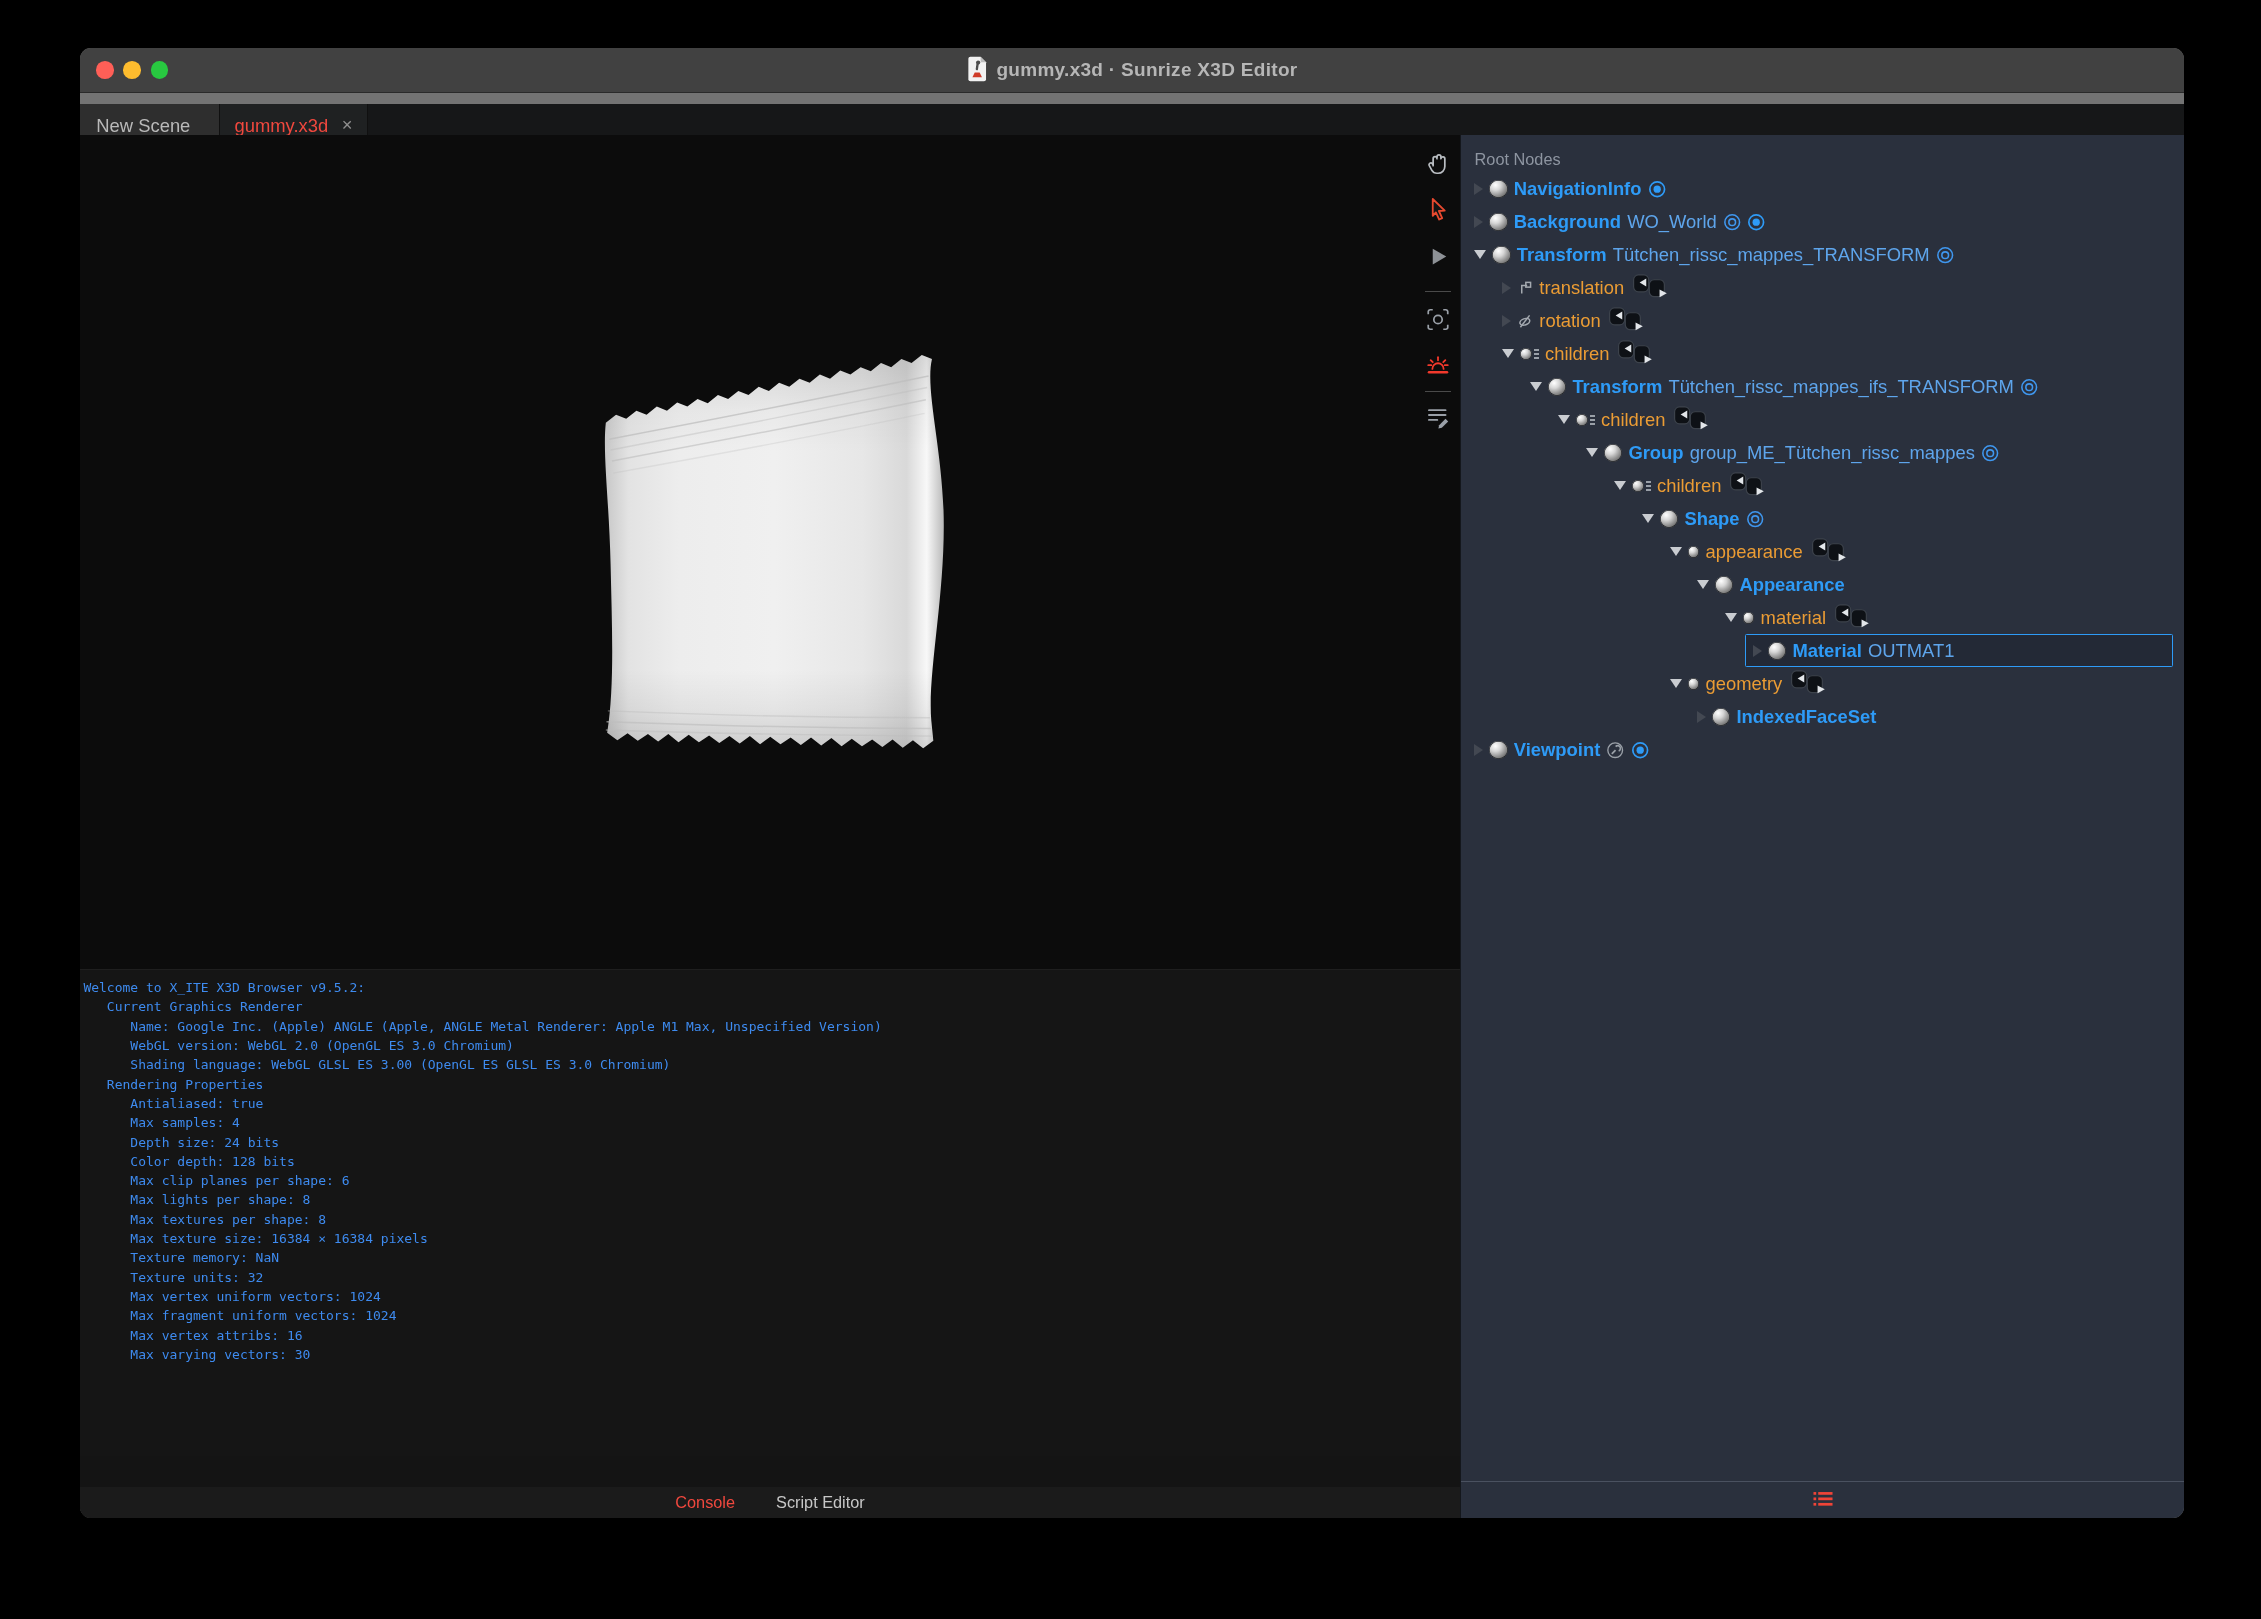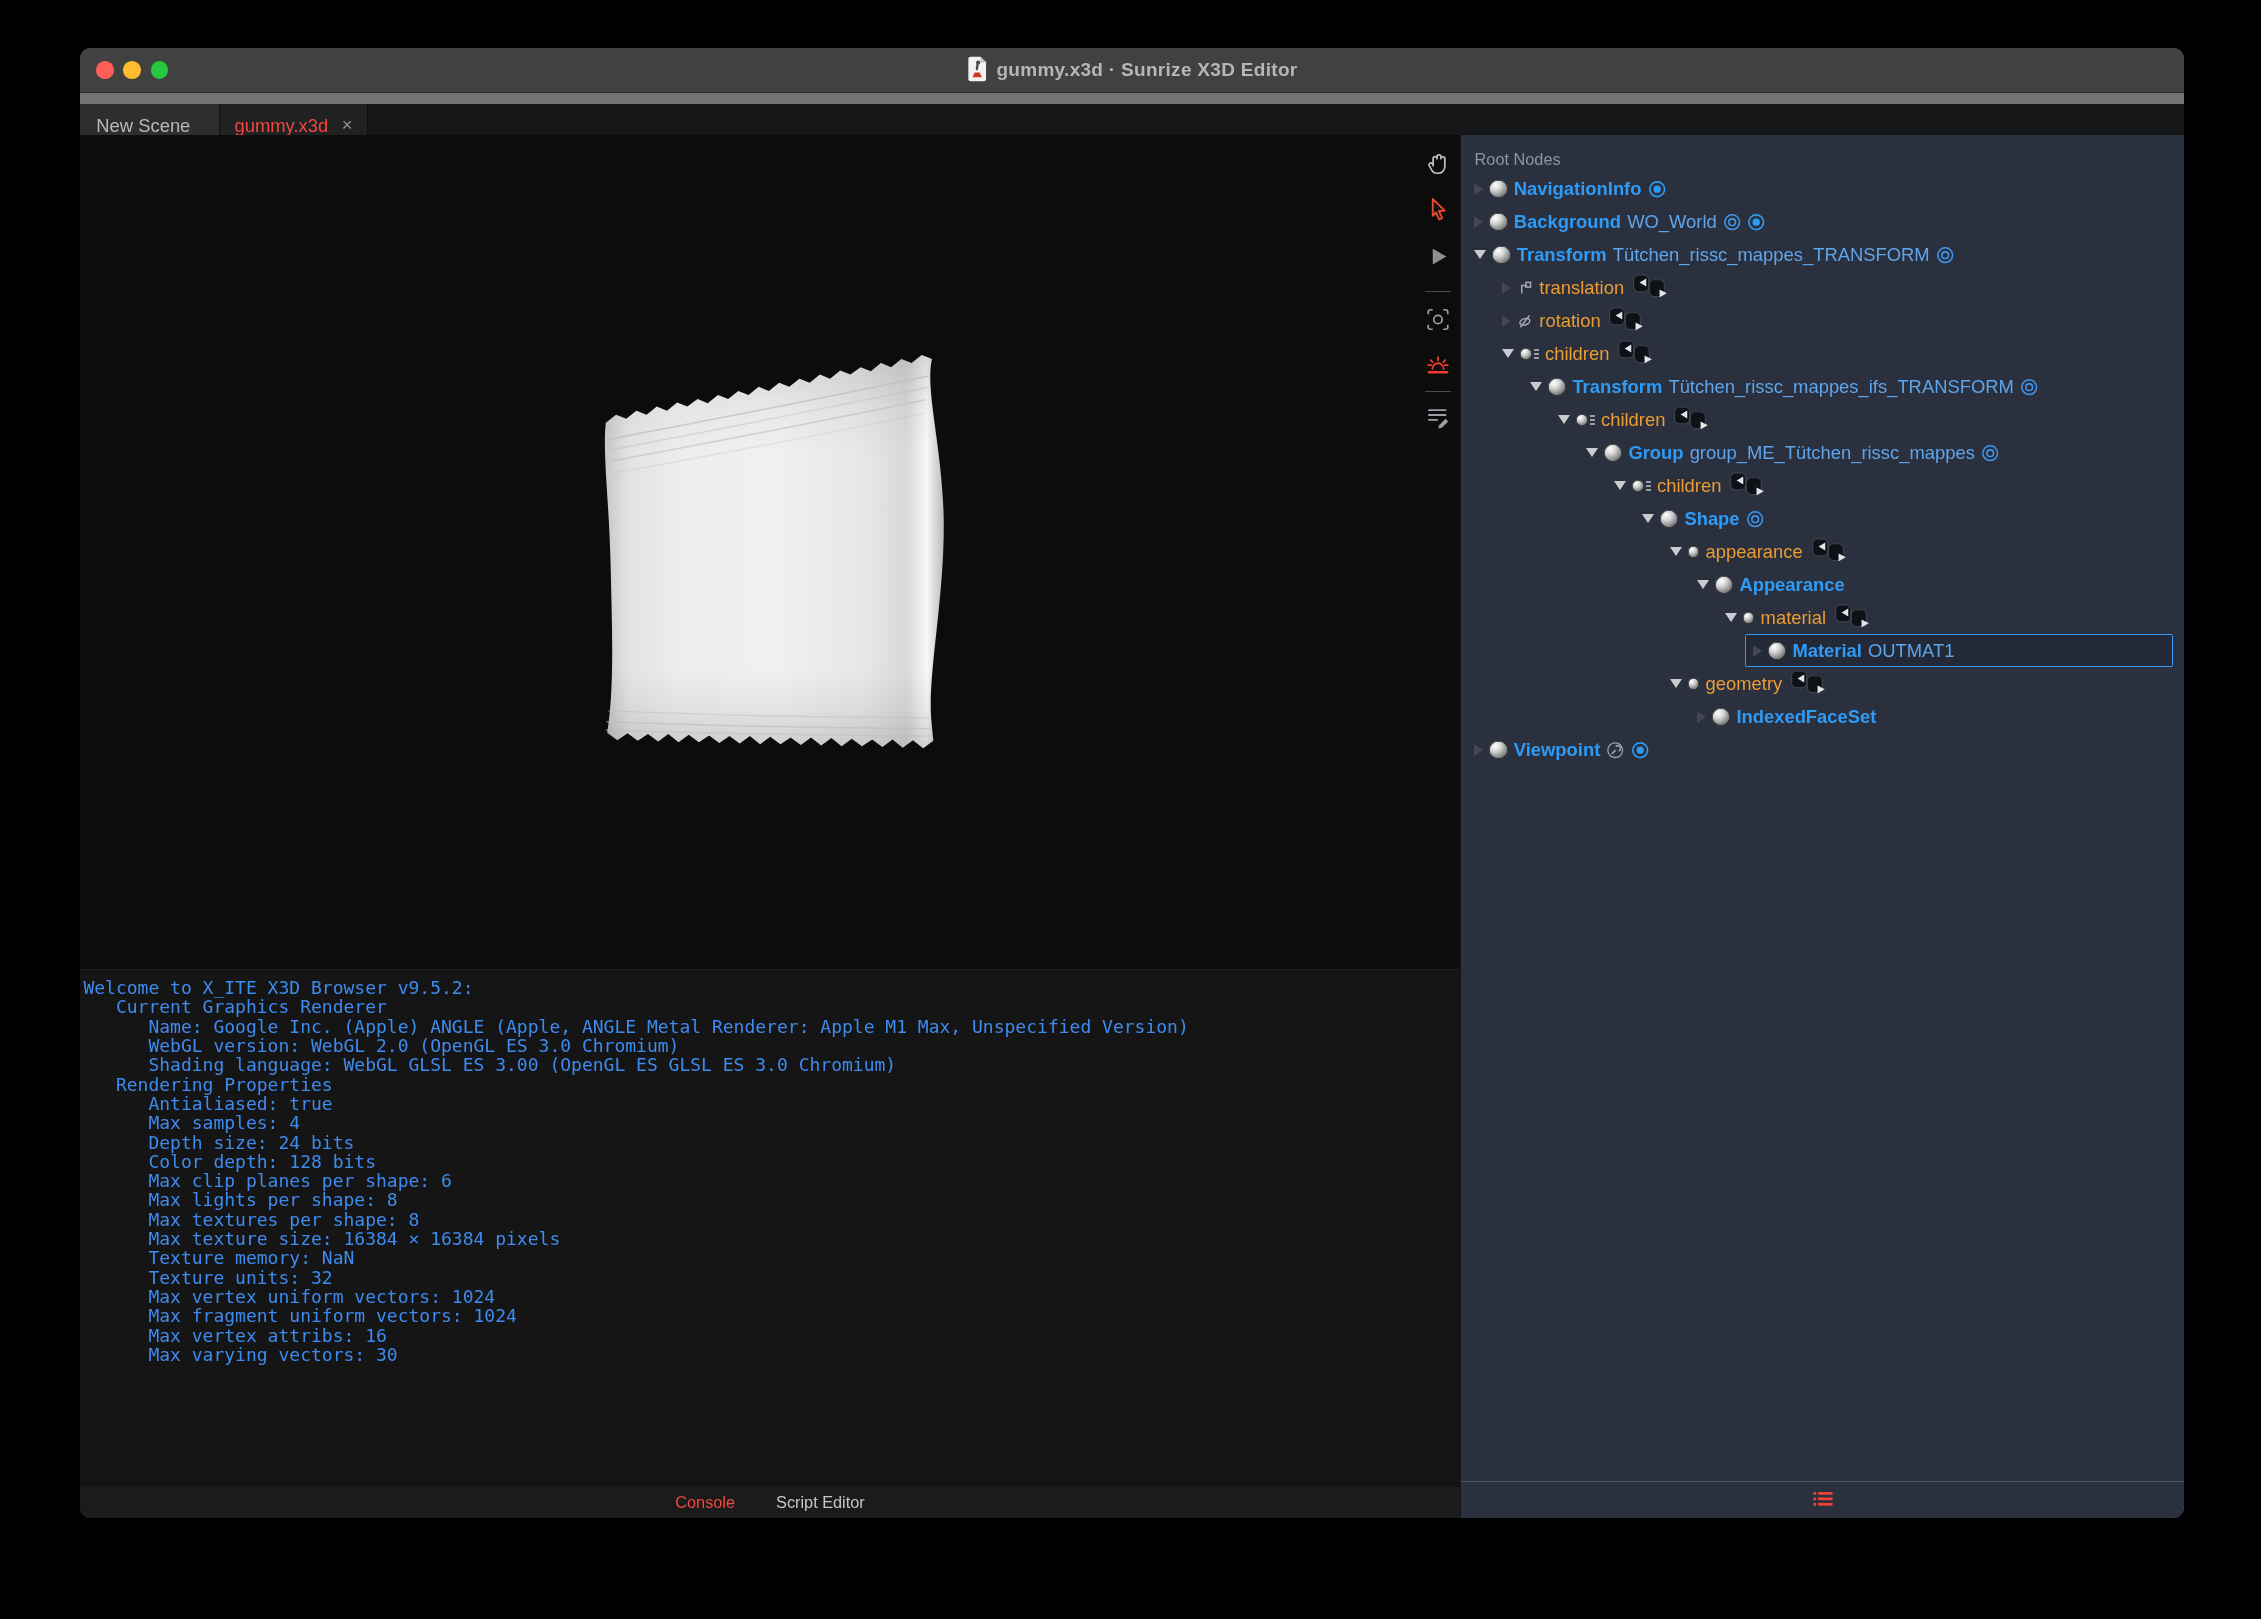--- a/index.html
+++ b/index.html
@@ -26,21 +26,21 @@
   .left-area{position:relative;width:1380px;height:100%;background:#141414;}
   .viewport{position:absolute;left:0;top:0;width:100%;height:834px;background:#0c0c0c;}
   .packet{position:absolute;left:495px;top:171px;}
   
   .toolstrip{position:absolute;right:0;top:0;width:44px;height:100%;}
   .tool{position:absolute;left:50%;transform:translateX(-50%);width:27px;height:27px;}
   .tooldiv{position:absolute;left:50%;transform:translateX(-50%);width:26px;height:1.4px;background:#4a4a4a;}
   
   .console{position:absolute;left:0;top:834px;width:100%;height:487px;background:#151515;
     border-top:0.7px solid #1f1f1f;box-sizing:border-box;padding:8.2px 0 0 3.4px;}
-  .cline{font-family:"DejaVu Sans Mono",monospace;font-size:18px;line-height:19.3px;
+  .cline{font-family:"DejaVu Sans Mono",monospace;font-size:13px;line-height:19.3px;
     color:#3e8bf0;white-space:pre;}
   .console-input{position:absolute;left:0;top:1386px;width:100%;height:31px;background:#1f1f1f;
     border-top:0.7px solid #0a0a0a;border-bottom:0.7px solid #454545;box-sizing:border-box;
     display:flex;align-items:center;padding-left:16px;gap:9px;}
   .placeholder{color:#8a8a8a;font-size:18.4px;}
   .bottom-tabs{position:absolute;left:0;top:1352px;width:100%;height:31px;background:#1b1b1b;
     display:flex;align-items:center;justify-content:center;gap:41px;font-size:16.3px;}
   .btab{color:#c7c7c7;}
   .btab.active{color:#f0483e;}
   

